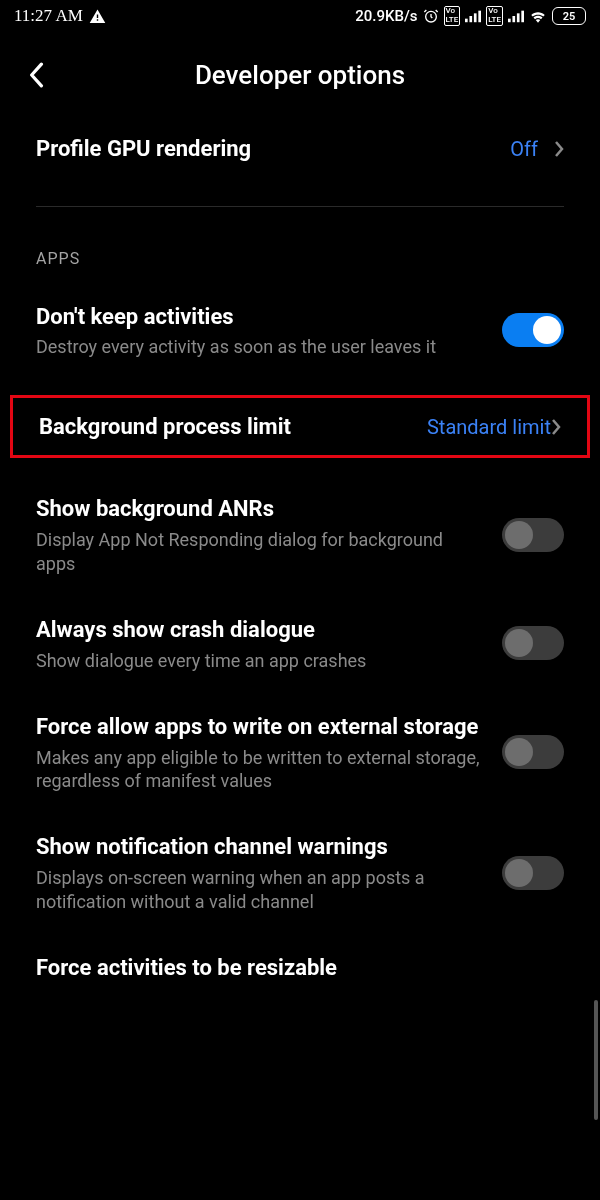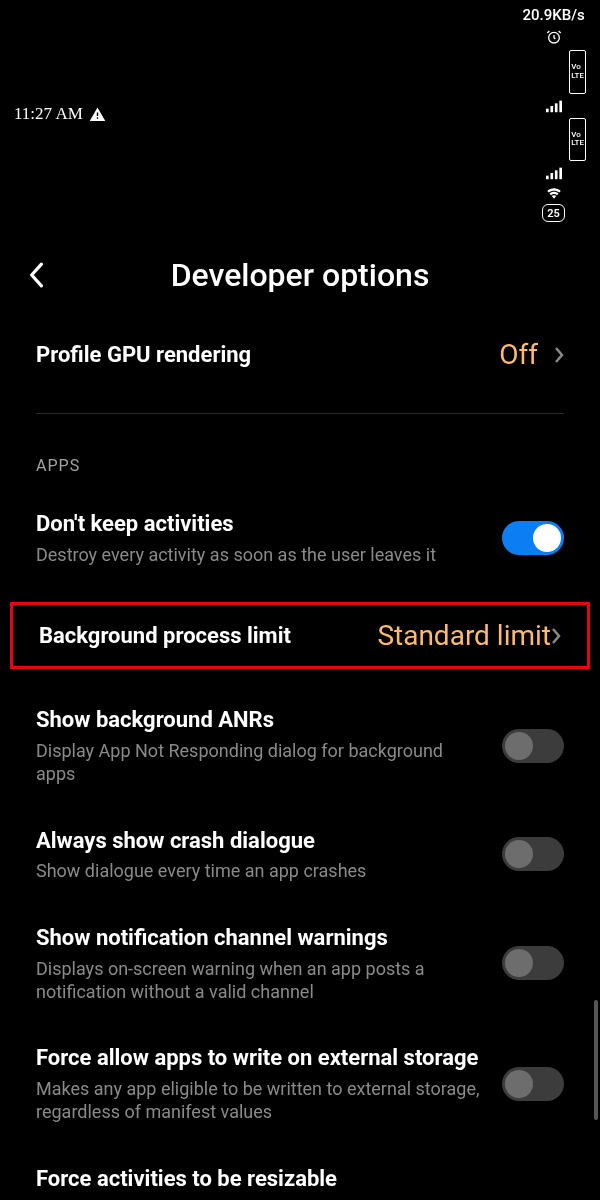--- a/index.html
+++ b/index.html
@@ -14,38 +14,38 @@
   }
   .status-bar {
     display: flex;
     justify-content: space-between;
     align-items: center;
     padding: 6px 14px 4px 14px;
     font-size: 17px;
     font-weight: 500;
   }
   .status-left { display: flex; align-items: center; gap: 6px; font-family: Liberation Serif, serif; }
-  .status-right { display: flex; align-items: center; gap: 5px; font-size: 15px; flex-direction: column; }
+  .status-right { display: flex; align-items: center; gap: 5px; font-size: 15px; }
   .status-icon { display: inline-flex; align-items: center; }
   .header {
     display: flex;
     align-items: center;
     padding: 30px 20px 24px 20px;
     position: relative;
   }
   .back-btn {
     position: absolute;
     left: 28px;
     display: flex;
     align-items: center;
   }
   .header-title {
     flex: 1;
     text-align: center;
-    font-size: 32px;
+    font-size: 26px;
     font-weight: 500;
   }
   .content { padding: 0 0 0 0; }
   .row {
     display: flex;
     align-items: center;
     padding: 20px 36px;
     gap: 16px;
   }
   .row-body { flex: 1; min-width: 0; }
@@ -55,22 +55,22 @@
     line-height: 1.35;
     font-weight: bold;
   }
   .row-sub {
     font-size: 18px;
     color: #8a8a8a;
     line-height: 1.3;
     margin-top: 4px;
   }
   .row-value {
-    font-size: 28px;
-    color: #fdba74;
+    font-size: 20px;
+    color: #3b82f6;
   }
   .chevron { color: #8a8a8a; display: flex; }
   .divider {
     height: 1px;
     background: #2a2a2a;
     margin: 22px 36px 0 36px;
   }
   .section-label {
     font-size: 16px;
     color: #a3a3a3;
@@ -108,33 +108,32 @@
     right: 2px;
     top: 1000px;
     width: 4px;
     height: 120px;
     background: #555;
     border-radius: 2px;
   }
   .battery {
     border: 1.5px solid #fff;
     border-radius: 6px;
-    width: 23px;
+    width: 34px;
     height: 18px;
     display: inline-flex;
     align-items: center;
     justify-content: center;
     font-size: 11px;
     font-weight: 600;
     position: relative;
   }
   .lte-badge {
-    font-size: 8px; border:1px solid #fff; border-radius:2px; padding:12px 1px; line-height:1.1;
+    font-size: 8px; border:1px solid #fff; border-radius:2px; padding:0 1px; line-height:1.1;
     display:inline-block;
-    margin-left:48px;
   }
   .signal svg { display:block; }
 </style>
 </head>
 <body>
 
 <div class="status-bar">
   <div class="status-left">
     <span>11:27 AM</span>
     <span class="status-icon">
@@ -244,39 +243,39 @@
       <div class="row-title">Always show crash dialogue</div>
       <div class="row-sub">Show dialogue every time an app crashes</div>
     </div>
     <div class="toggle off">
         <div class="knob"></div>
       </div>
   </div>
 
   <div class="row">
     <div class="row-body">
+      <div class="row-title">Force allow apps to write on external storage</div>
+      <div class="row-sub">Makes any app eligible to be written to external storage, regardless of manifest values</div>
+    </div>
+    <div class="toggle off">
+        <div class="knob"></div>
+      </div>
+  </div>
+
+  <div class="row">
+    <div class="row-body">
       <div class="row-title">Show notification channel warnings</div>
       <div class="row-sub">Displays on-screen warning when an app posts a notification without a valid channel</div>
     </div>
     <div class="toggle off">
         <div class="knob"></div>
       </div>
   </div>
 
   <div class="row">
     <div class="row-body">
-      <div class="row-title">Force allow apps to write on external storage</div>
-      <div class="row-sub">Makes any app eligible to be written to external storage, regardless of manifest values</div>
-    </div>
-    <div class="toggle off">
-        <div class="knob"></div>
-      </div>
-  </div>
-
-  <div class="row">
-    <div class="row-body">
       <div class="row-title">Force activities to be resizable</div>
     </div>
   </div>
 
 </div>
 
 <div class="scroll-indicator"></div>
 
 </body></html>

